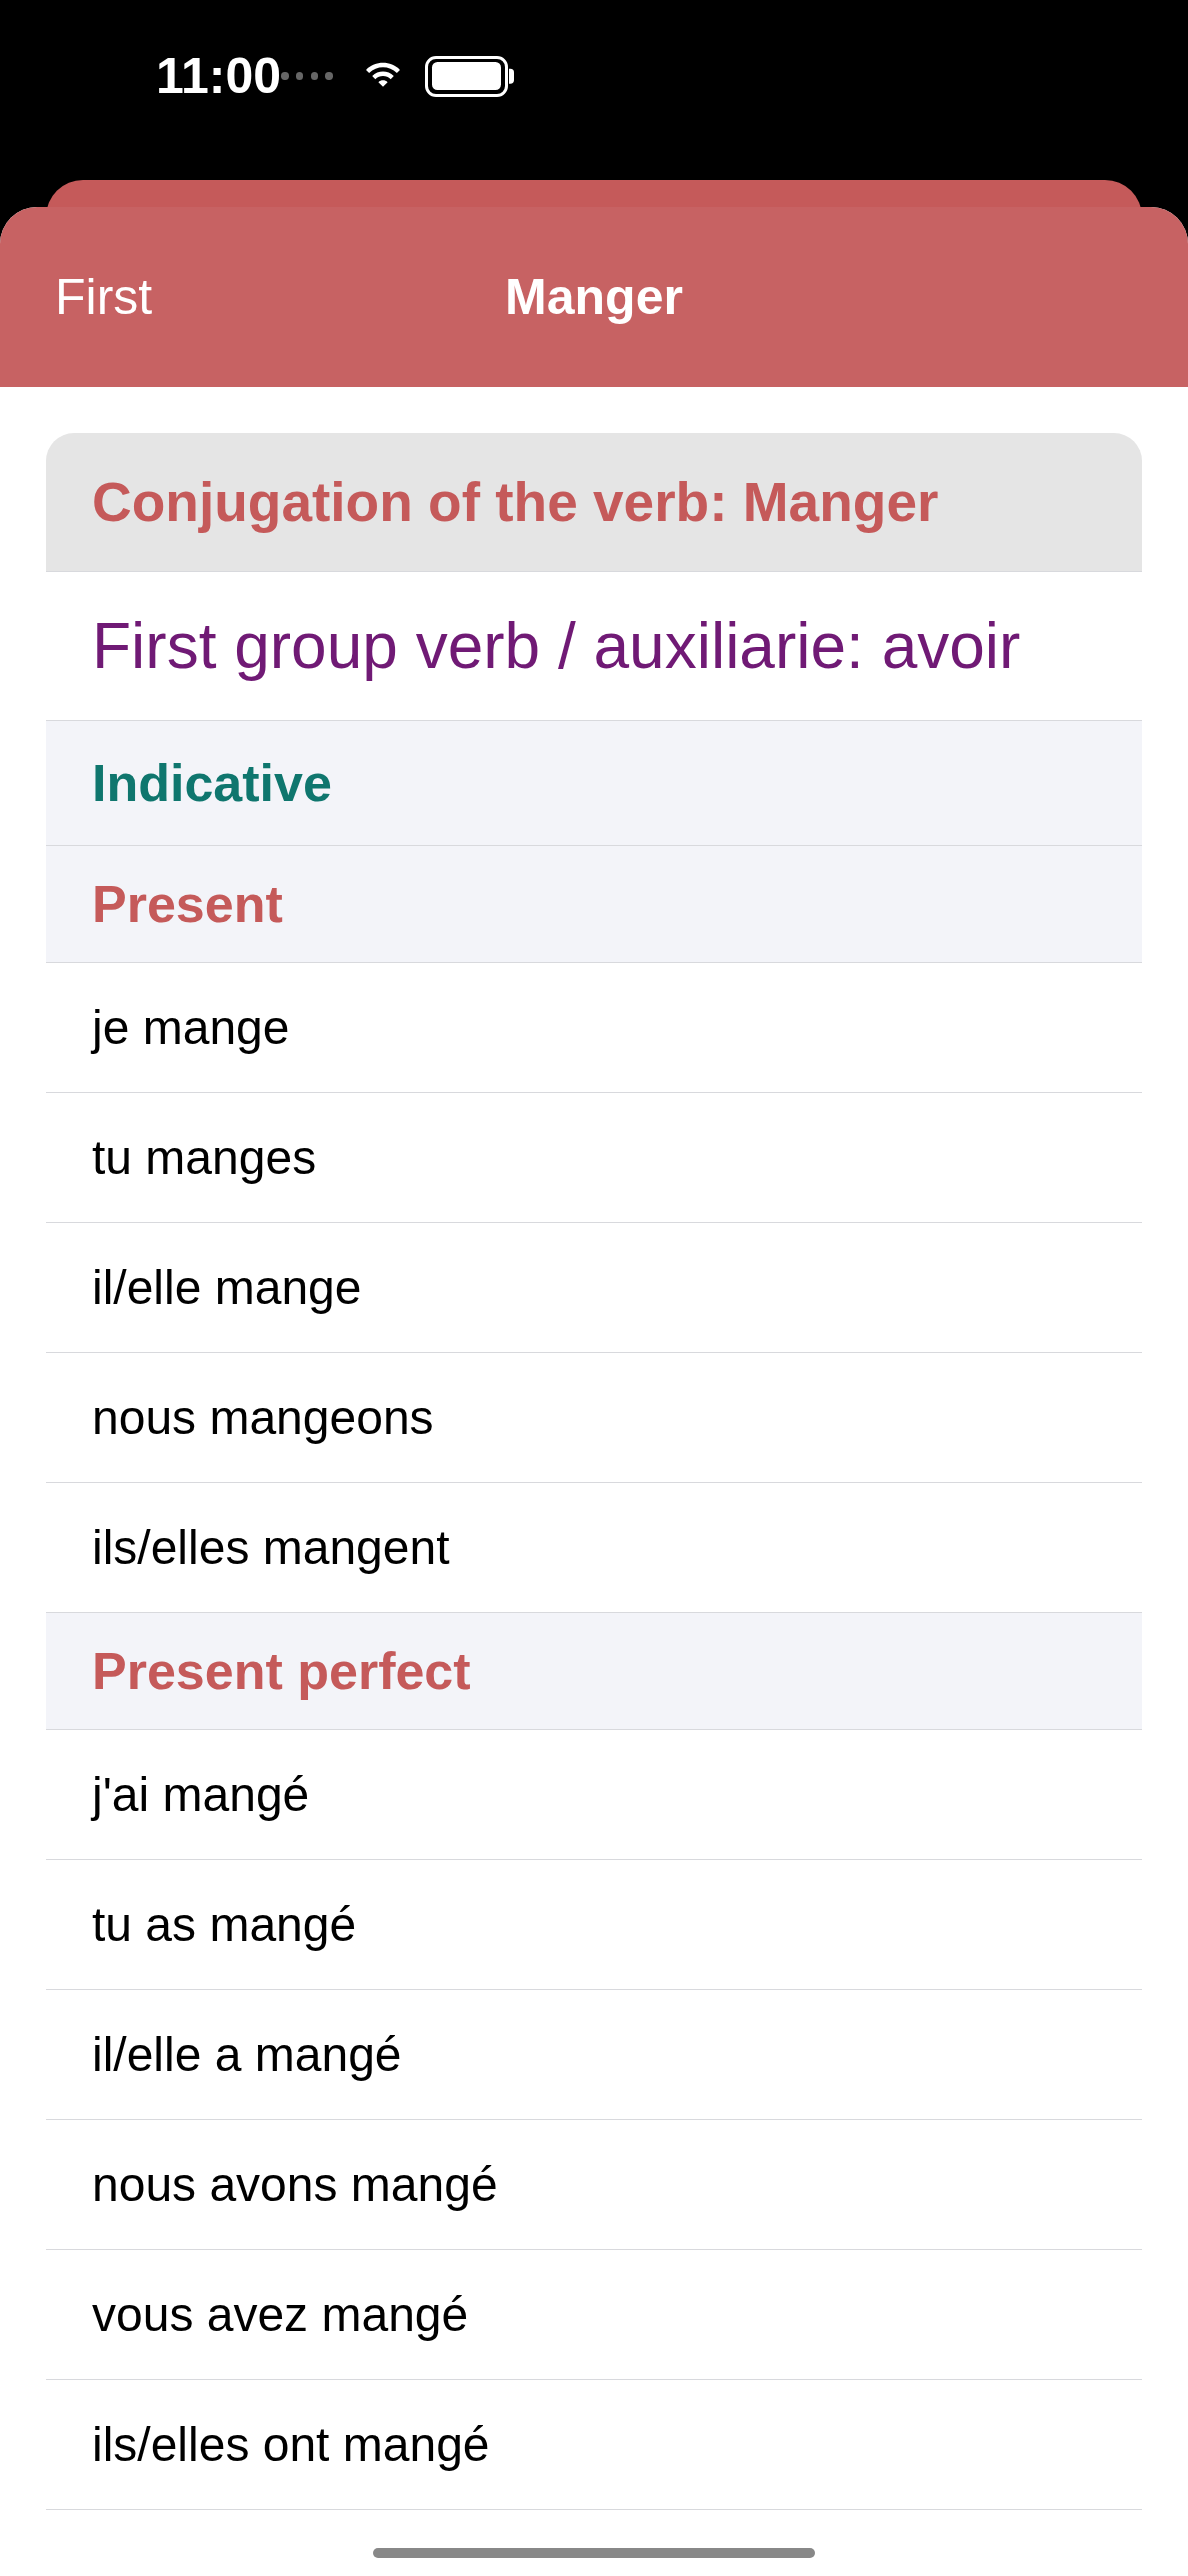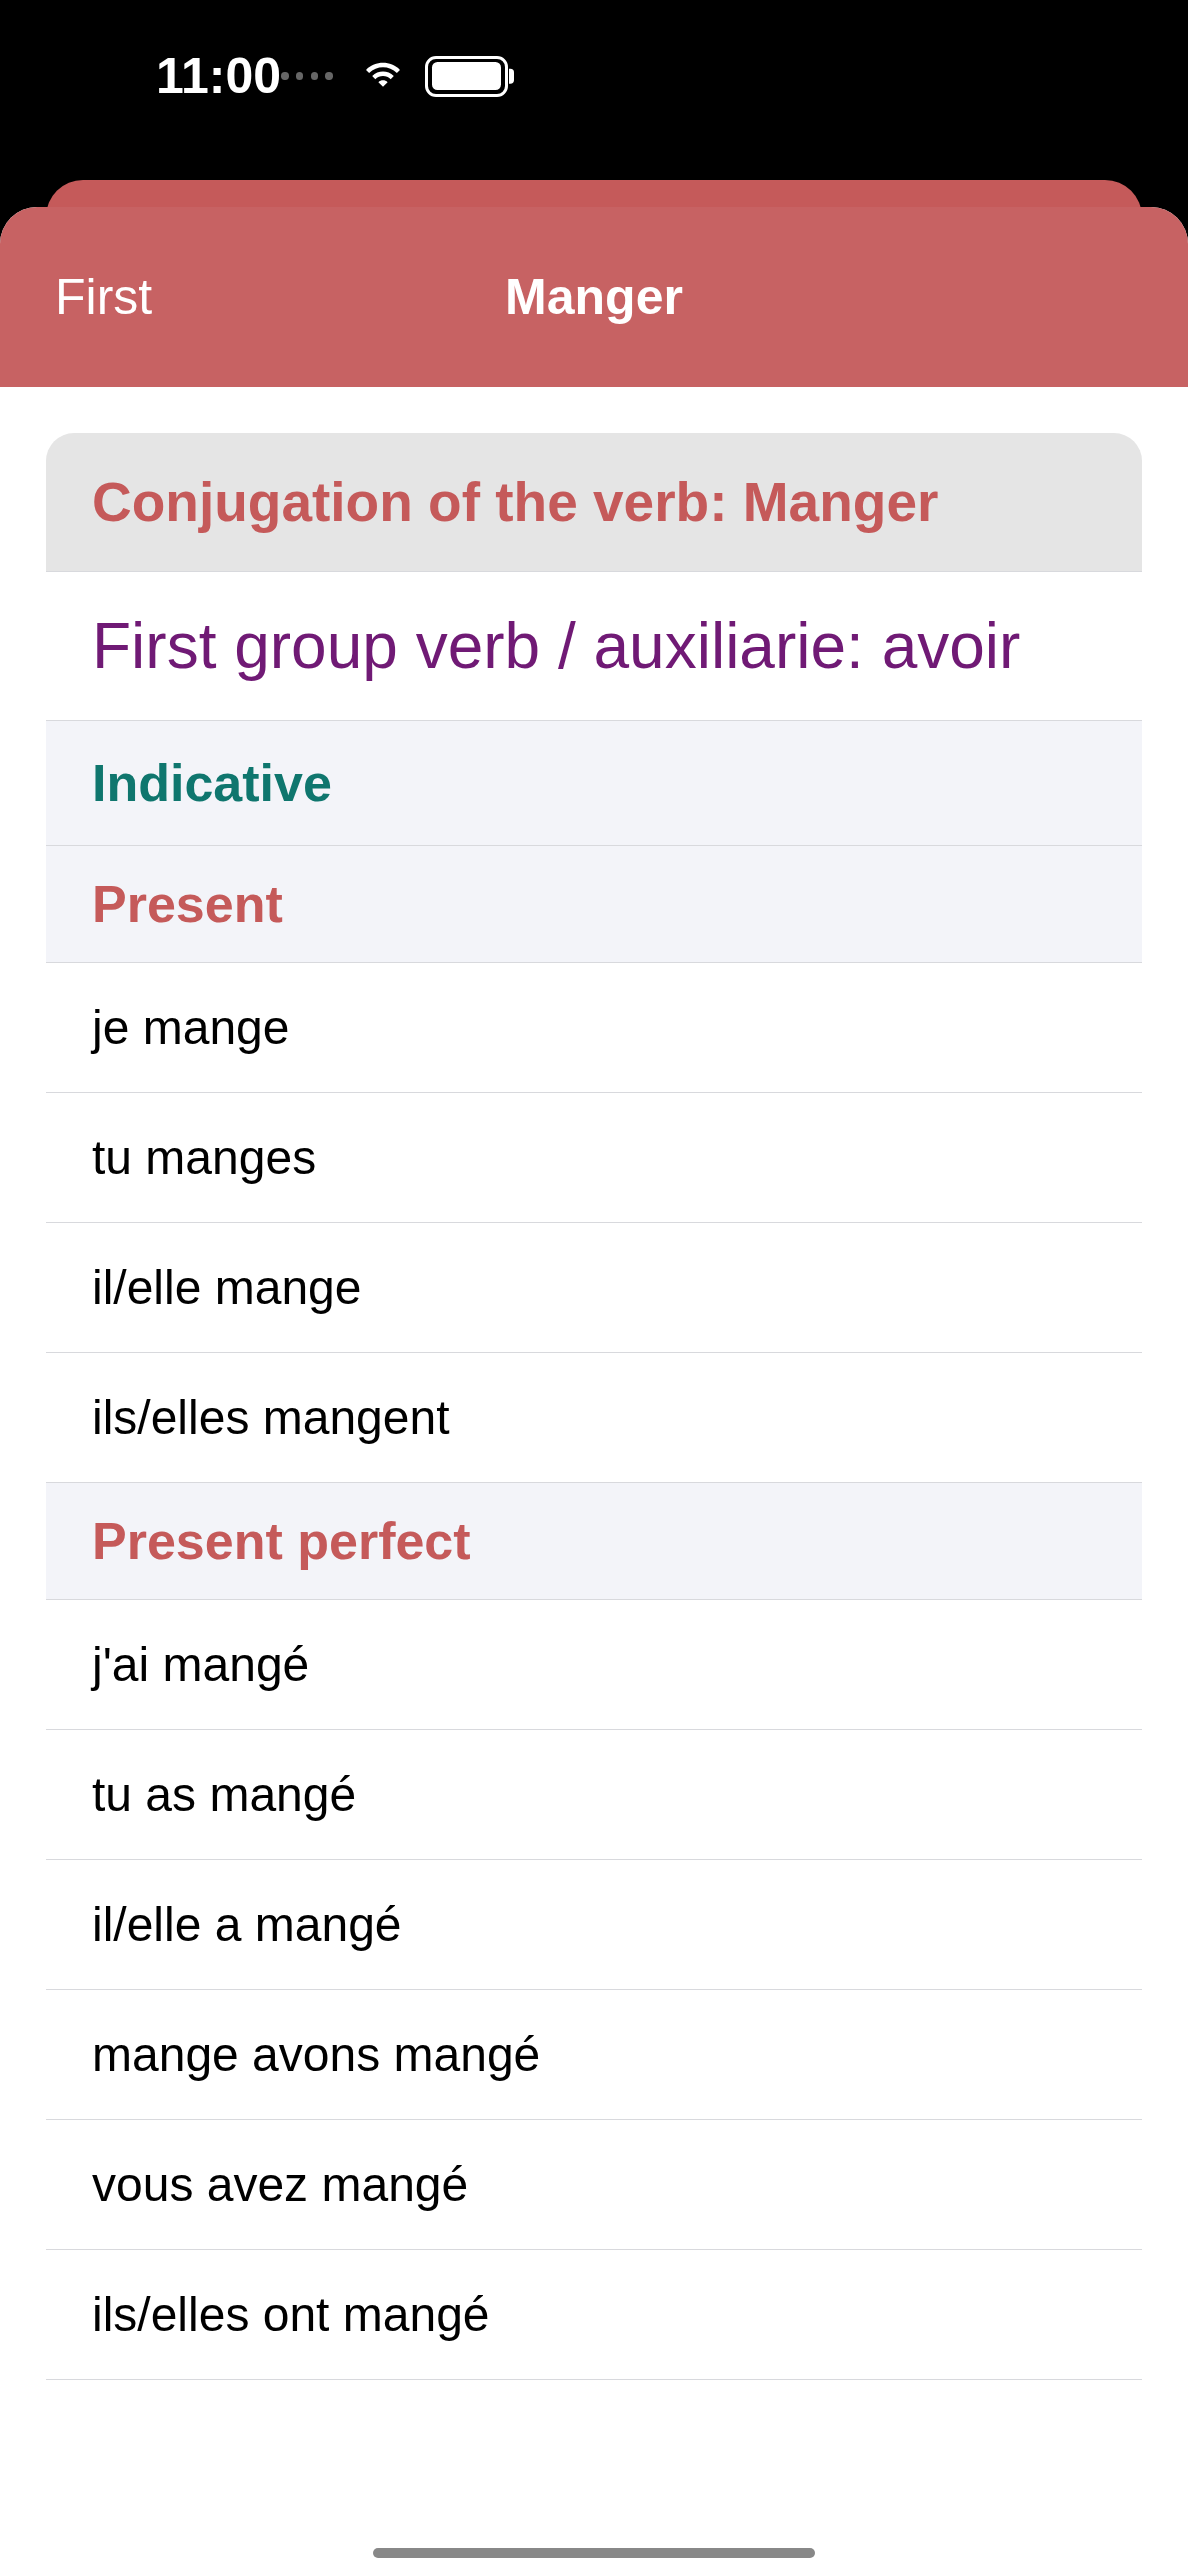--- a/index.html
+++ b/index.html
@@ -209,27 +209,28 @@
   <div class="content">
     <div class="section-header-main">Conjugation of the verb: Manger</div>
     <div class="info-row">First group verb / auxiliarie: avoir</div>
 
     <div class="section-header">Indicative</div>
 
     <div class="sub-header">Present</div>
     <div class="conj-row">je mange</div>
     <div class="conj-row">tu manges</div>
     <div class="conj-row">il/elle mange</div>
+    <div class="conj-row">nous mangeons</div>
     <div class="conj-row">ils/elles mangent</div>
 
     <div class="sub-header">Present perfect</div>
     <div class="conj-row">j'ai mangé</div>
     <div class="conj-row">tu as mangé</div>
     <div class="conj-row">il/elle a mangé</div>
-    <div class="conj-row">mange avons mangé</div>
+    <div class="conj-row">nous avons mangé</div>
     <div class="conj-row">vous avez mangé</div>
     <div class="conj-row">ils/elles ont mangé</div>
 
   </div>
 </div>
 
 <div class="home-indicator"></div>
 
 
 </body></html>

